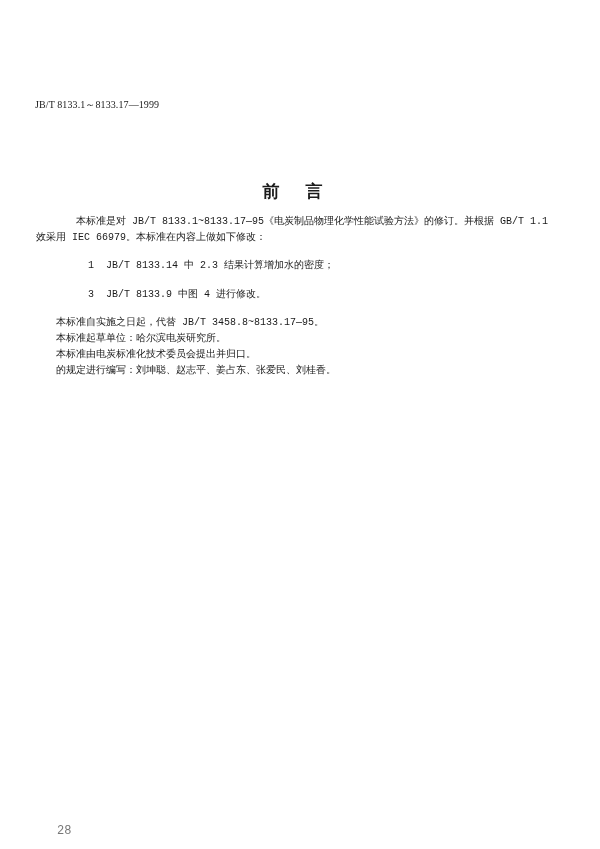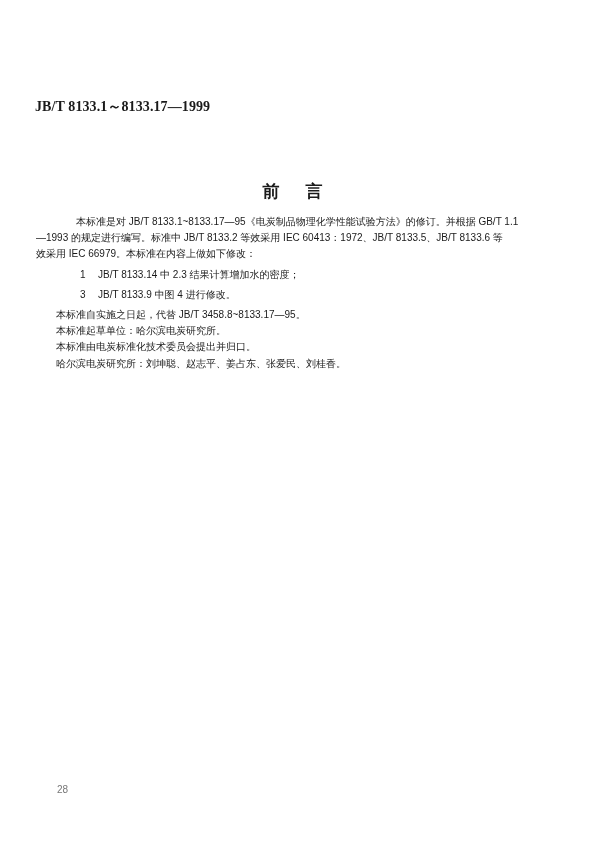--- a/index.html
+++ b/index.html
@@ -2,58 +2,57 @@
 <html><head>
   <meta charset="utf-8">
   <style>
     html, body { margin: 0; padding: 0; }
     body {
       width: 600px; height: 849px; background: #ffffff; position: relative; overflow: hidden;
       font-family: "DejaVu Serif", "Liberation Serif", serif; color: #1a1a1a;
     }
     .header-code {
       position: absolute; left: 35px; top: 98px;
-      font-family: "Liberation Serif", serif; font-weight: bold; font-size: 14px; letter-spacing: 0.1px;
+      font-family: "Liberation Serif", serif; font-weight: normal; font-size: 10px; letter-spacing: 0.1px;
     }
     .title {
       position: absolute; left: 0; width: 600px; top: 180px; text-align: center;
       font-size: 17px; font-weight: bold; letter-spacing: 26px; padding-left: 11px; box-sizing: border-box;
       font-family: "DejaVu Sans", sans-serif;
     }
     .body-text {
       position: absolute; left: 56px; top: 214px; width: 520px;
-      font-size: 10px; line-height: 16.2px; font-family: Liberation Sans, sans-serif;
+      font-size: 10px; line-height: 16.2px; font-family: Liberation Mono, monospace;
     }
     .para { margin: 0; }
     .indent { text-indent: 20px; }
-    .item { padding-left: 20px; margin: 4px; }
+    .item { padding-left: 20px; margin: 12px; }
     .item .num { display: inline-block; width: 18px; }
     .page-number {
-      position: absolute; left: 57px; top: 784px; font-size: 10px; color: #777;
-      font-family: Liberation Sans, sans-serif;
+      position: absolute; left: 57px; top: 824px; font-size: 12px; color: #777;
+      font-family: Liberation Mono, monospace;
     }
   </style>
 </head>
 <body>
 
 <div class="header-code">JB/T 8133.1～8133.17—1999</div>
 
 <div class="title">前言</div>
 
 <div class="body-text">
   <p class="para indent">本标准是对 JB/T 8133.1~8133.17—95《电炭制品物理化学性能试验方法》的修订。并根据 GB/T 1.1</p>
-  <p class="para" style="margin-left:-20px;">—1993 的规定进行编写。标准中 JB/T 8133.2 等效采用 IEC 60413：1972、JB/T 8133.5、JB/T 8133.6 等</p>
   <p class="para" style="margin-left:-20px;">效采用 IEC 66979。本标准在内容上做如下修改：</p>
 
   <p class="item">
     <span class="num">1</span><span>JB/T 8133.14 中 2.3 结果计算增加水的密度；</span>
   </p>
   <p class="item">
     <span class="num">3</span><span>JB/T 8133.9 中图 4 进行修改。</span>
   </p>
 
   <p class="para">本标准自实施之日起，代替 JB/T 3458.8~8133.17—95。</p>
   <p class="para">本标准起草单位：哈尔滨电炭研究所。</p>
   <p class="para">本标准由电炭标准化技术委员会提出并归口。</p>
-  <p class="para">哈尔滨电炭研究所：刘坤聪、赵志平、姜占东、张爱民、刘桂香。</p>
+  <p class="para">的规定进行编写：刘坤聪、赵志平、姜占东、张爱民、刘桂香。</p>
 </div>
 
 <div class="page-number">28</div>
 
 </body></html>

